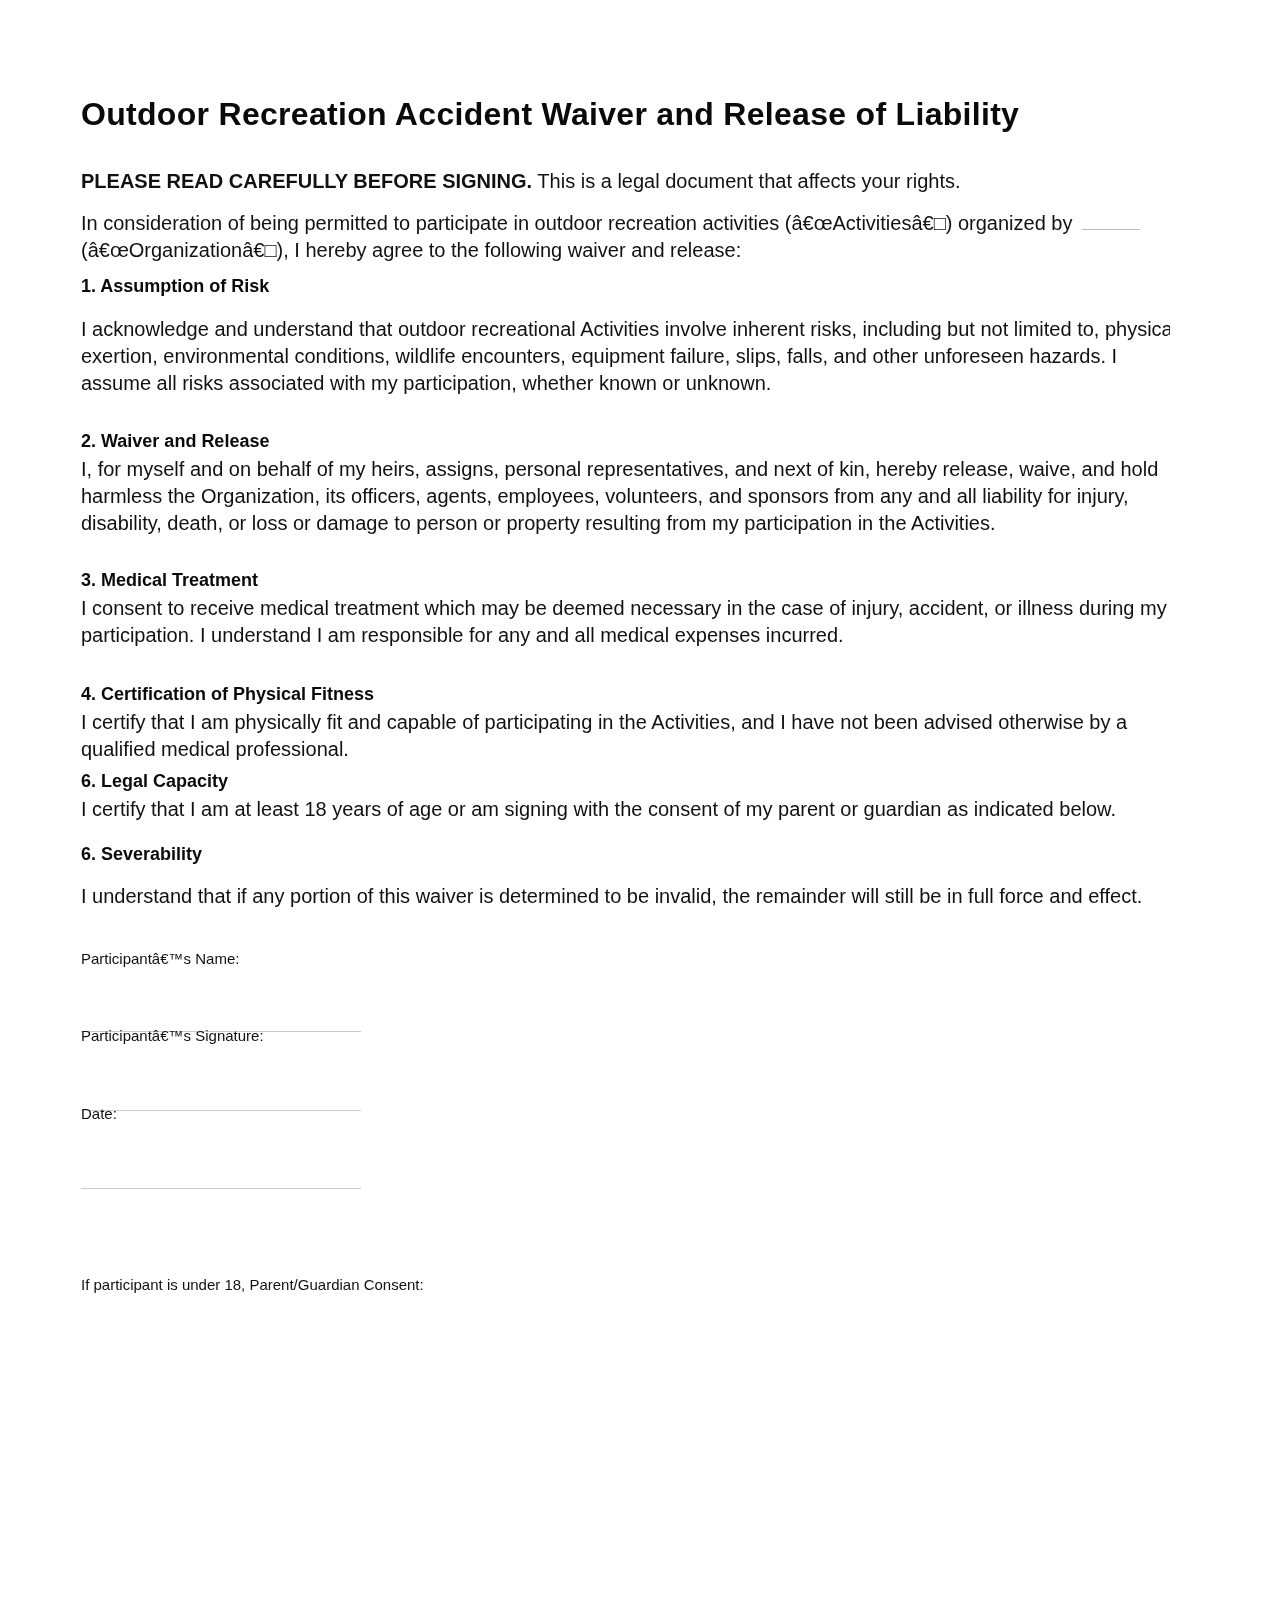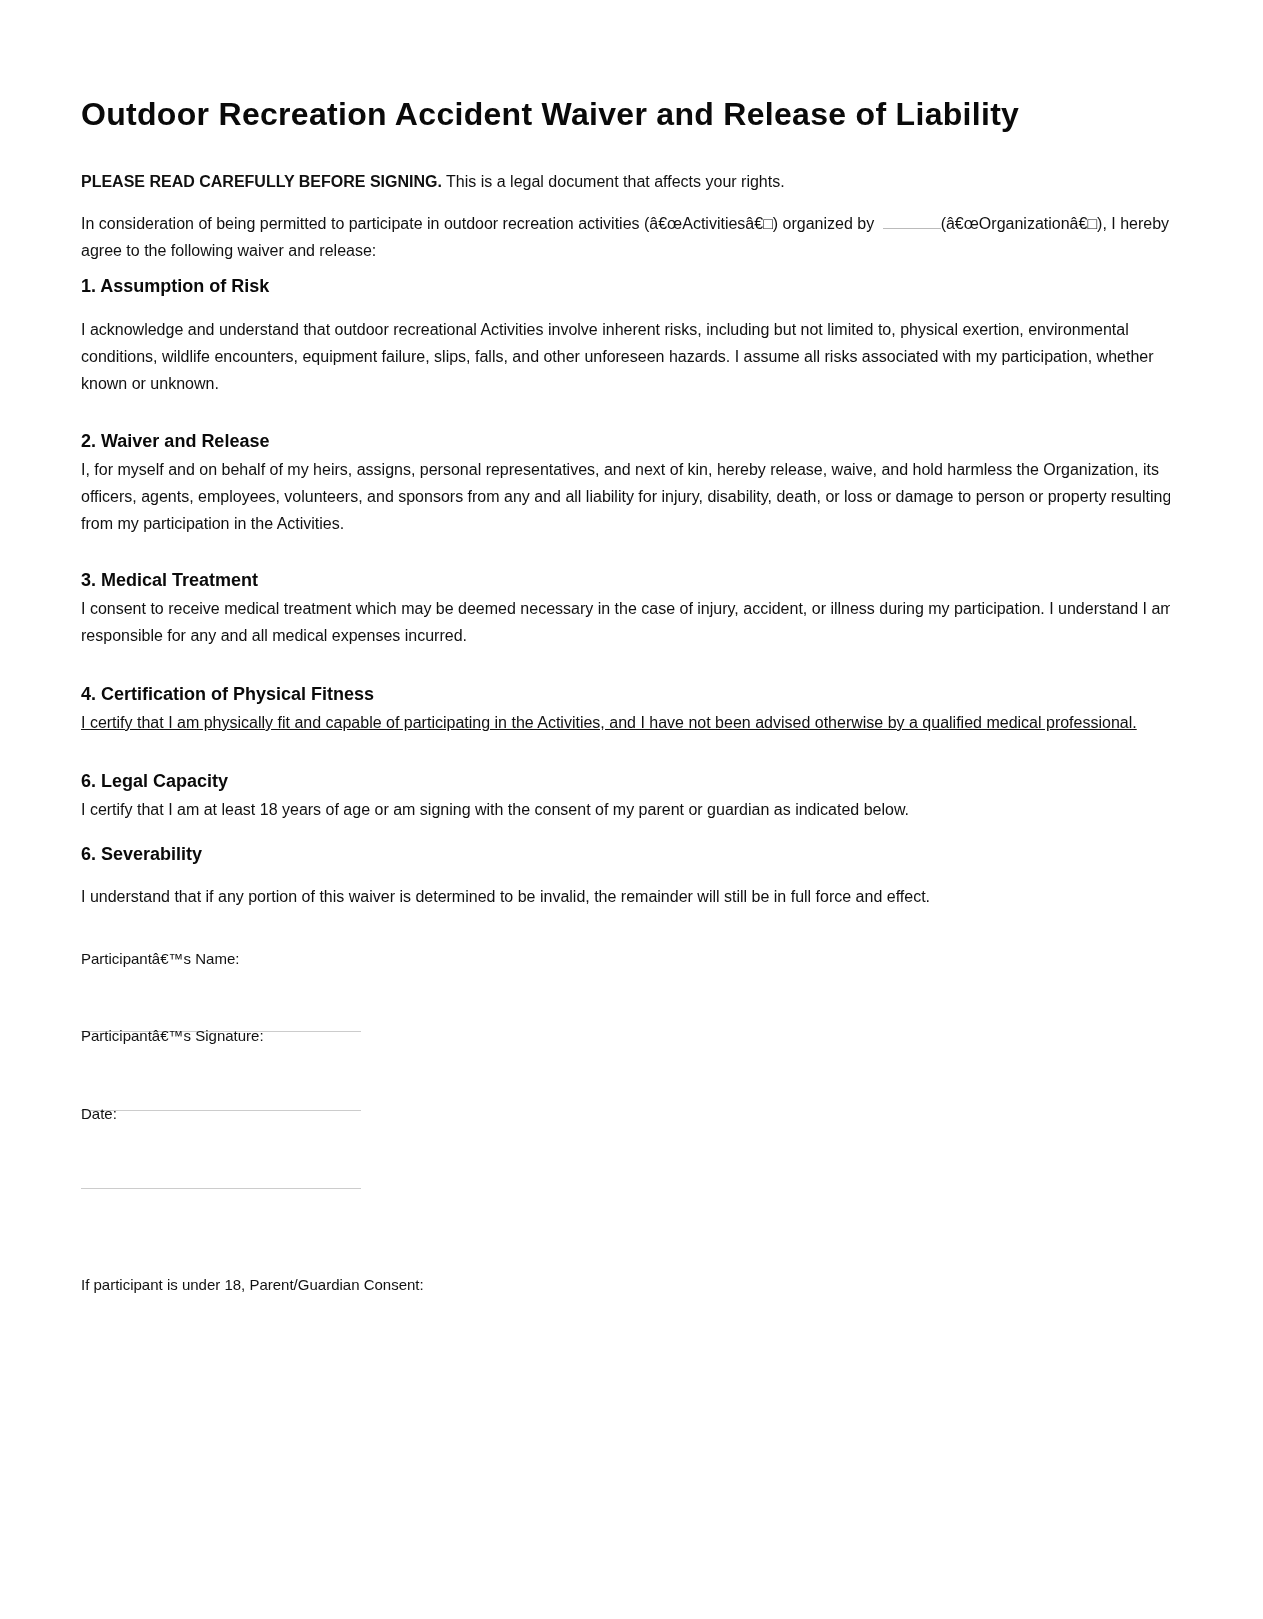--- a/index.html
+++ b/index.html
@@ -37,21 +37,21 @@
       font-size: 32px;
       font-weight: bold;
       letter-spacing: 0.3px;
       color: #0a0a0a;
       white-space: nowrap;
     }
     .p {
       position: absolute;
       left: 0;
       margin: 0;
-      font-size: 16px;
+      font-size: 20px;
       line-height: 27px;
       color: #111111;
       width: 1110px;
     }
     .intro-warning { top: 168px; }
     .intro-warning b { font-weight: bold; }
     .intro-consideration { top: 210px; }
     .blank-line {
       display: inline-block;
       width: 58px;
@@ -100,21 +100,21 @@
     <h2 class="sec-title" style="top:276px;">1. Assumption of Risk</h2>
     <p class="p" style="top:316px;">I acknowledge and understand that outdoor recreational Activities involve inherent risks, including but not limited to, physical exertion, environmental conditions, wildlife encounters, equipment failure, slips, falls, and other unforeseen hazards. I assume all risks associated with my participation, whether known or unknown.</p>
 
     <h2 class="sec-title" style="top:431px;">2. Waiver and Release</h2>
     <p class="p" style="top:456px;">I, for myself and on behalf of my heirs, assigns, personal representatives, and next of kin, hereby release, waive, and hold harmless the Organization, its officers, agents, employees, volunteers, and sponsors from any and all liability for injury, disability, death, or loss or damage to person or property resulting from my participation in the Activities.</p>
 
     <h2 class="sec-title" style="top:570px;">3. Medical Treatment</h2>
     <p class="p" style="top:595px;">I consent to receive medical treatment which may be deemed necessary in the case of injury, accident, or illness during my participation. I understand I am responsible for any and all medical expenses incurred.</p>
 
     <h2 class="sec-title" style="top:684px;">4. Certification of Physical Fitness</h2>
-    <p class="p" style="top:709px;text-decoration:underline;">I certify that I am physically fit and capable of participating in the Activities, and I have not been advised otherwise by a qualified medical professional.</p>
+    <p class="p" style="top:709px;">I certify that I am physically fit and capable of participating in the Activities, and I have not been advised otherwise by a qualified medical professional.</p>
 
     <h2 class="sec-title" style="top:771px;">6. Legal Capacity</h2>
     <p class="p" style="top:796px;">I certify that I am at least 18 years of age or am signing with the consent of my parent or guardian as indicated below.</p>
 
     <h2 class="sec-title" style="top:844px;">6. Severability</h2>
     <p class="p" style="top:883px;">I understand that if any portion of this waiver is determined to be invalid, the remainder will still be in full force and effect.</p>
 
     <div class="label" style="top:950px;">Participantâ€™s Name:</div>
     <div class="sig-line" style="top:1031px;"></div>
 

